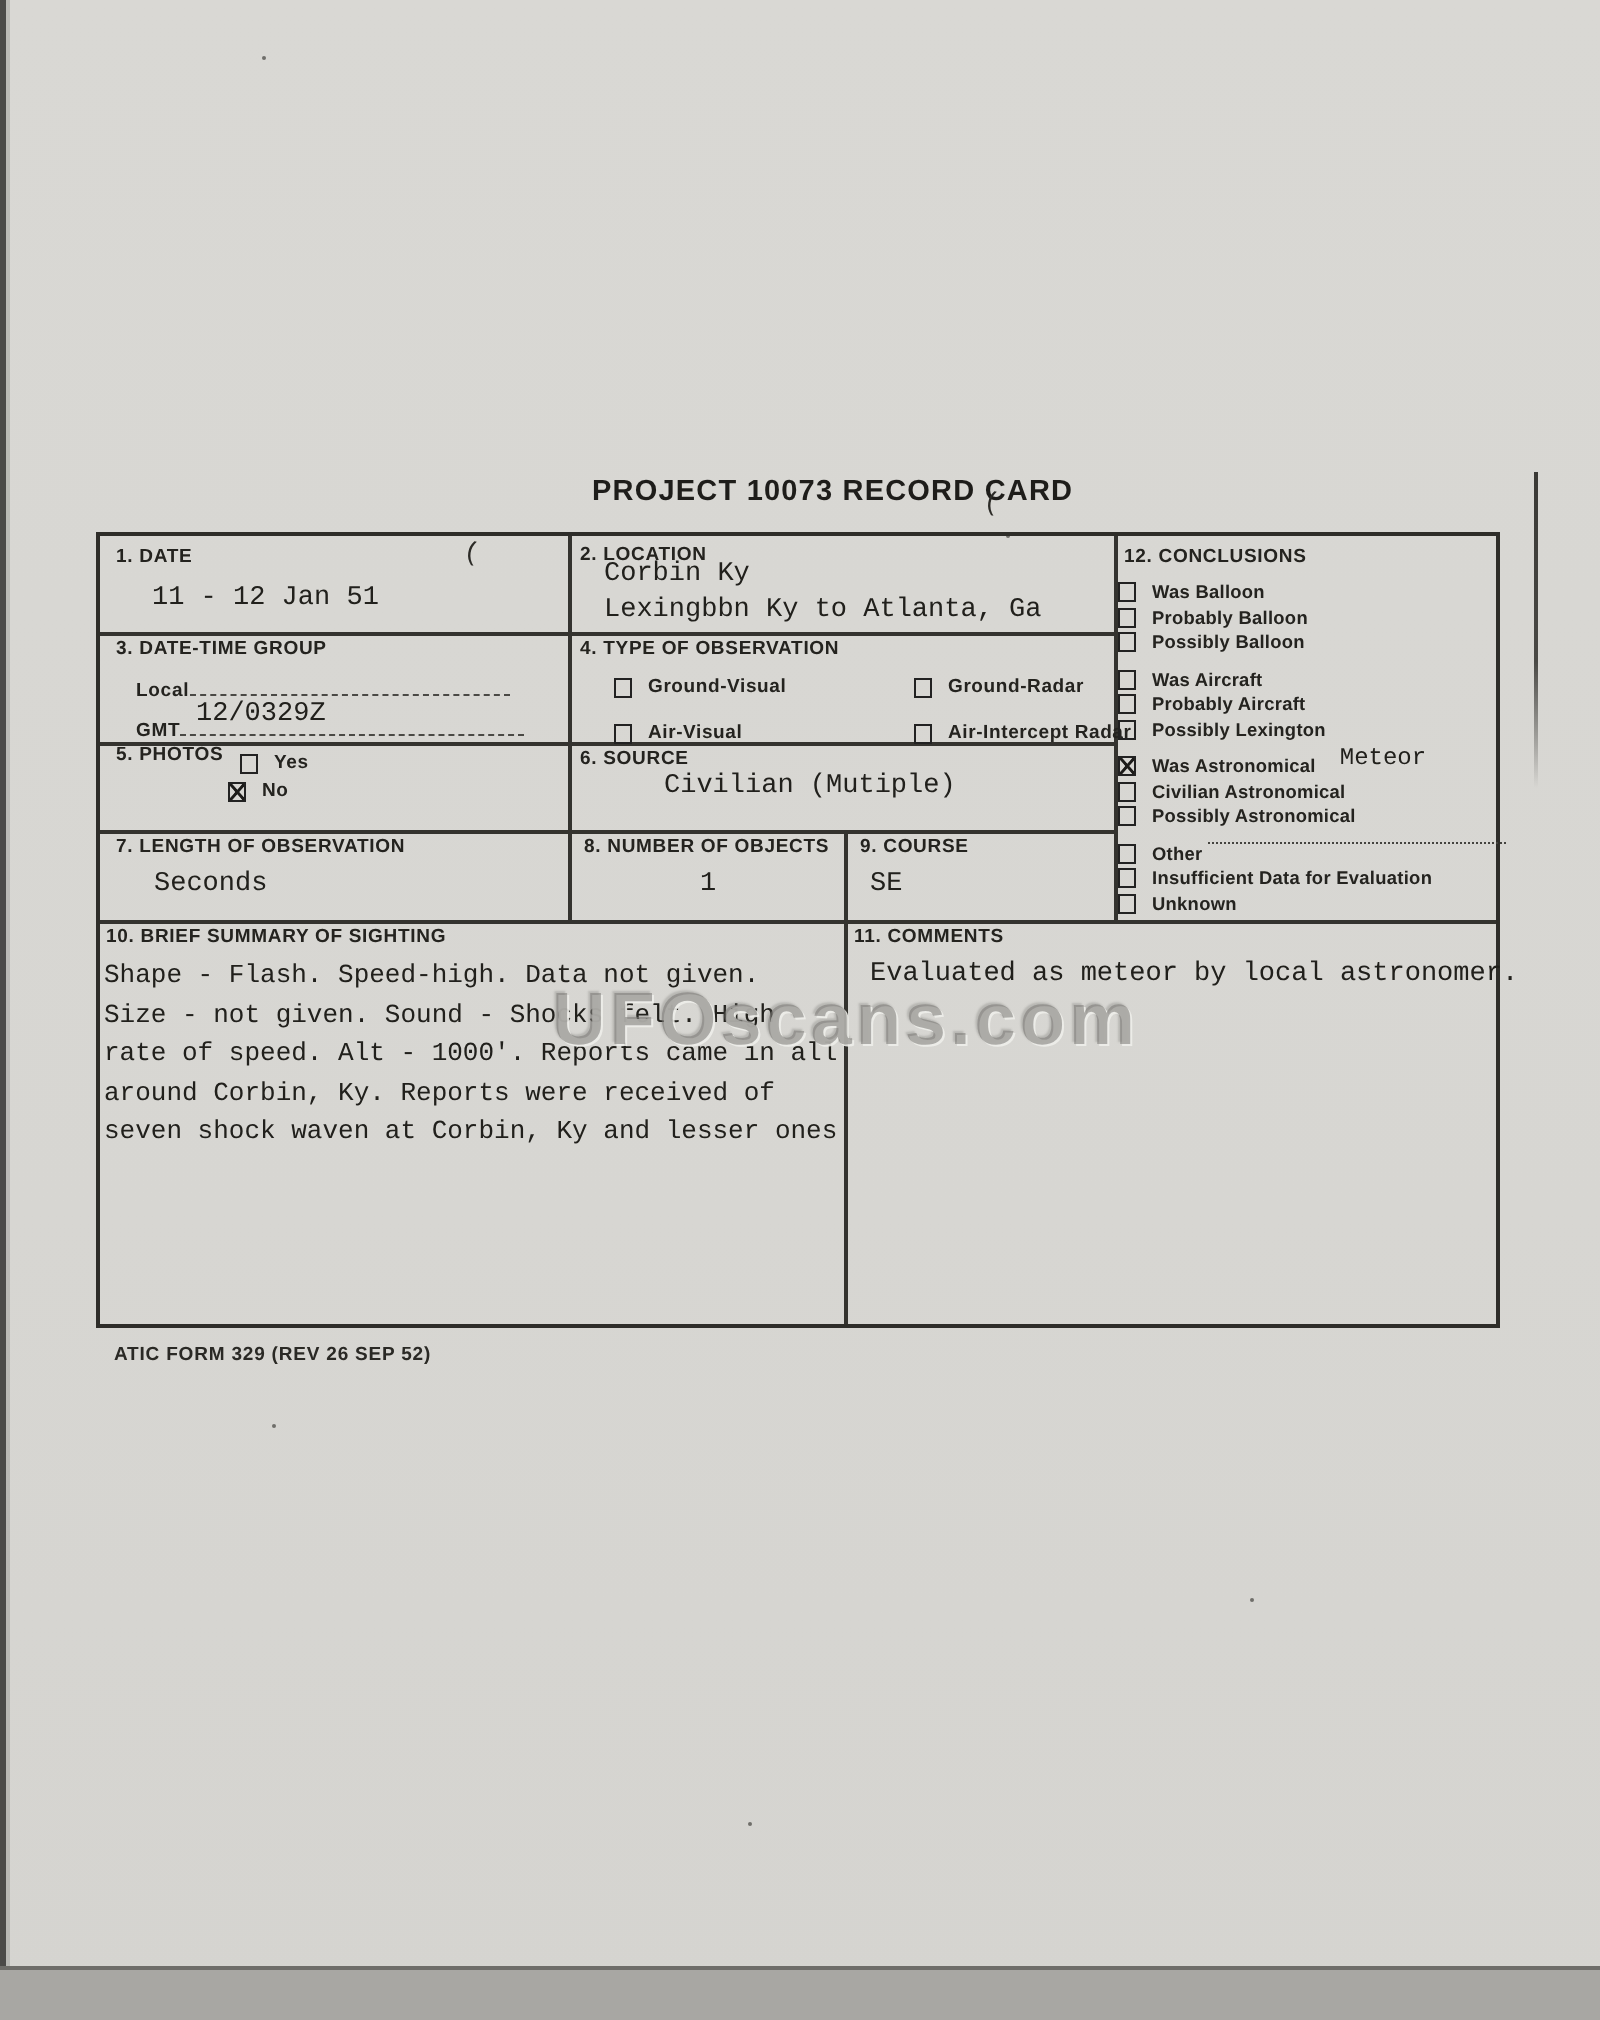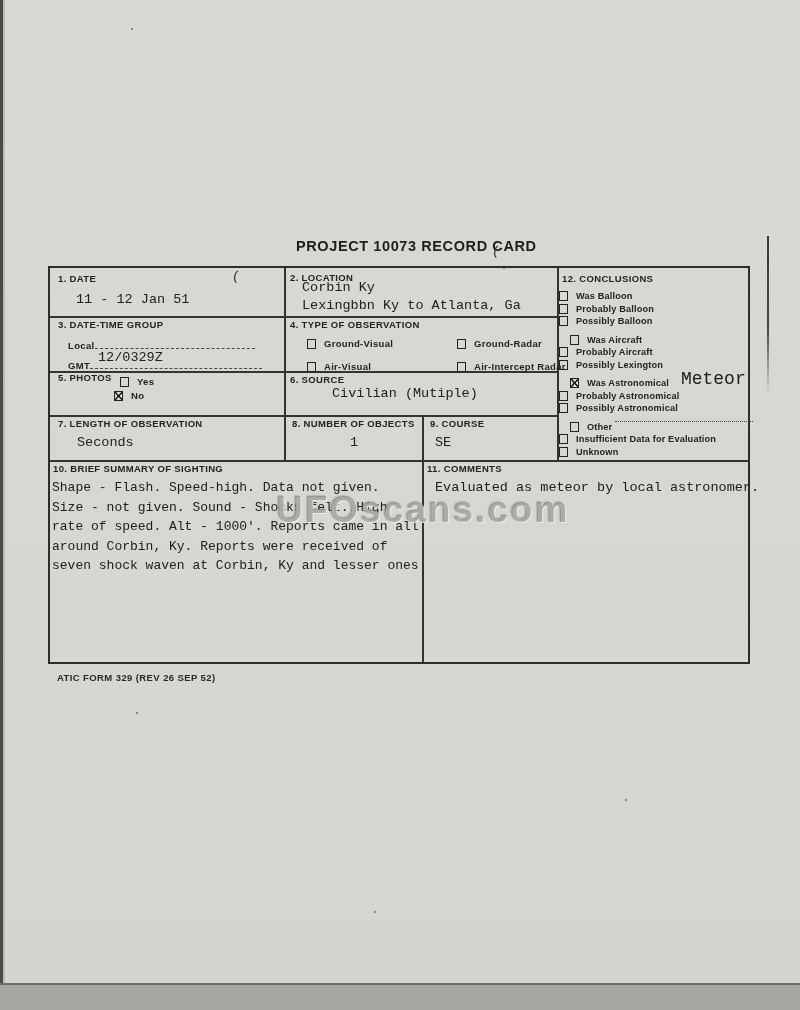--- a/index.html
+++ b/index.html
@@ -36,23 +36,23 @@
     position:relative;top:1px;margin-right:8px;background:transparent;
   }
   .ckbox.checked{
     background-image:
       linear-gradient(to top right,transparent 42%,#1d1c1a 46%,#1d1c1a 56%,transparent 60%),
       linear-gradient(to bottom right,transparent 42%,#1d1c1a 46%,#1d1c1a 56%,transparent 60%);
   }
   .cklabel{font-size:9.5px;font-weight:700;letter-spacing:0.3px;color:#24231f;white-space:nowrap;}
   .conclusions{position:absolute;left:509px;top:22px;width:196px;}
   .conclusions .ckrow{line-height:12.5px;height:12.5px;}
-  .conclusions .gap{margin-top:6px;padding-left:11px;}
+  .conclusions .gap{margin-top:6px;}
   .conclusions .cklabel{font-size:9.2px;letter-spacing:0.15px;}
-  .annot{position:relative;top:-4px;margin-left:12px;font-family:"Liberation Mono","DejaVu Sans Mono",monospace;font-weight:400;font-size:18px;color:#21201c;}
+  .annot{position:relative;top:-4px;margin-left:12px;font-family:"Liberation Mono","DejaVu Sans Mono",monospace;font-weight:400;font-size:12px;color:#21201c;}
   .dotfill{flex:1;border-bottom:1px dotted #44433f;margin:0 2px 2px 3px;}
   .fill-line{display:inline-block;border-bottom:1.4px dashed #4a4945;vertical-align:baseline;}
   .summary{position:absolute;left:2px;top:210px;width:372px;}
   .summary div{font-family:"Liberation Mono","DejaVu Sans Mono",monospace;font-size:13px;line-height:19.5px;color:#21201c;white-space:nowrap;}
   .watermark{
     position:absolute;left:276px;top:489px;z-index:5;
     font-size:37px;font-weight:700;letter-spacing:2px;
     color:rgba(122,121,117,0.55);
     text-shadow:1px 1px 0 rgba(238,238,234,0.9),-1px -1px 1px rgba(90,90,88,0.25);
     font-family:"Liberation Sans",sans-serif;white-space:nowrap;
@@ -183,21 +183,21 @@
         <span class="ckbox"></span>
         <span class="cklabel">Possibly Lexington</span>
       </div>
       <div class="ckrow gap">
         <span class="ckbox checked"></span>
         <span class="cklabel">Was Astronomical</span>
         <span class="annot">Meteor</span>
       </div>
       <div class="ckrow">
         <span class="ckbox"></span>
-        <span class="cklabel">Probably Astronomical</span>
+        <span class="cklabel">Civilian Astronomical</span>
       </div>
       <div class="ckrow">
         <span class="ckbox"></span>
         <span class="cklabel">Possibly Astronomical</span>
       </div>
       <div class="ckrow gap">
         <span class="ckbox"></span>
         <span class="cklabel">Other</span>
         <span class="dotfill"></span>
       </div>

